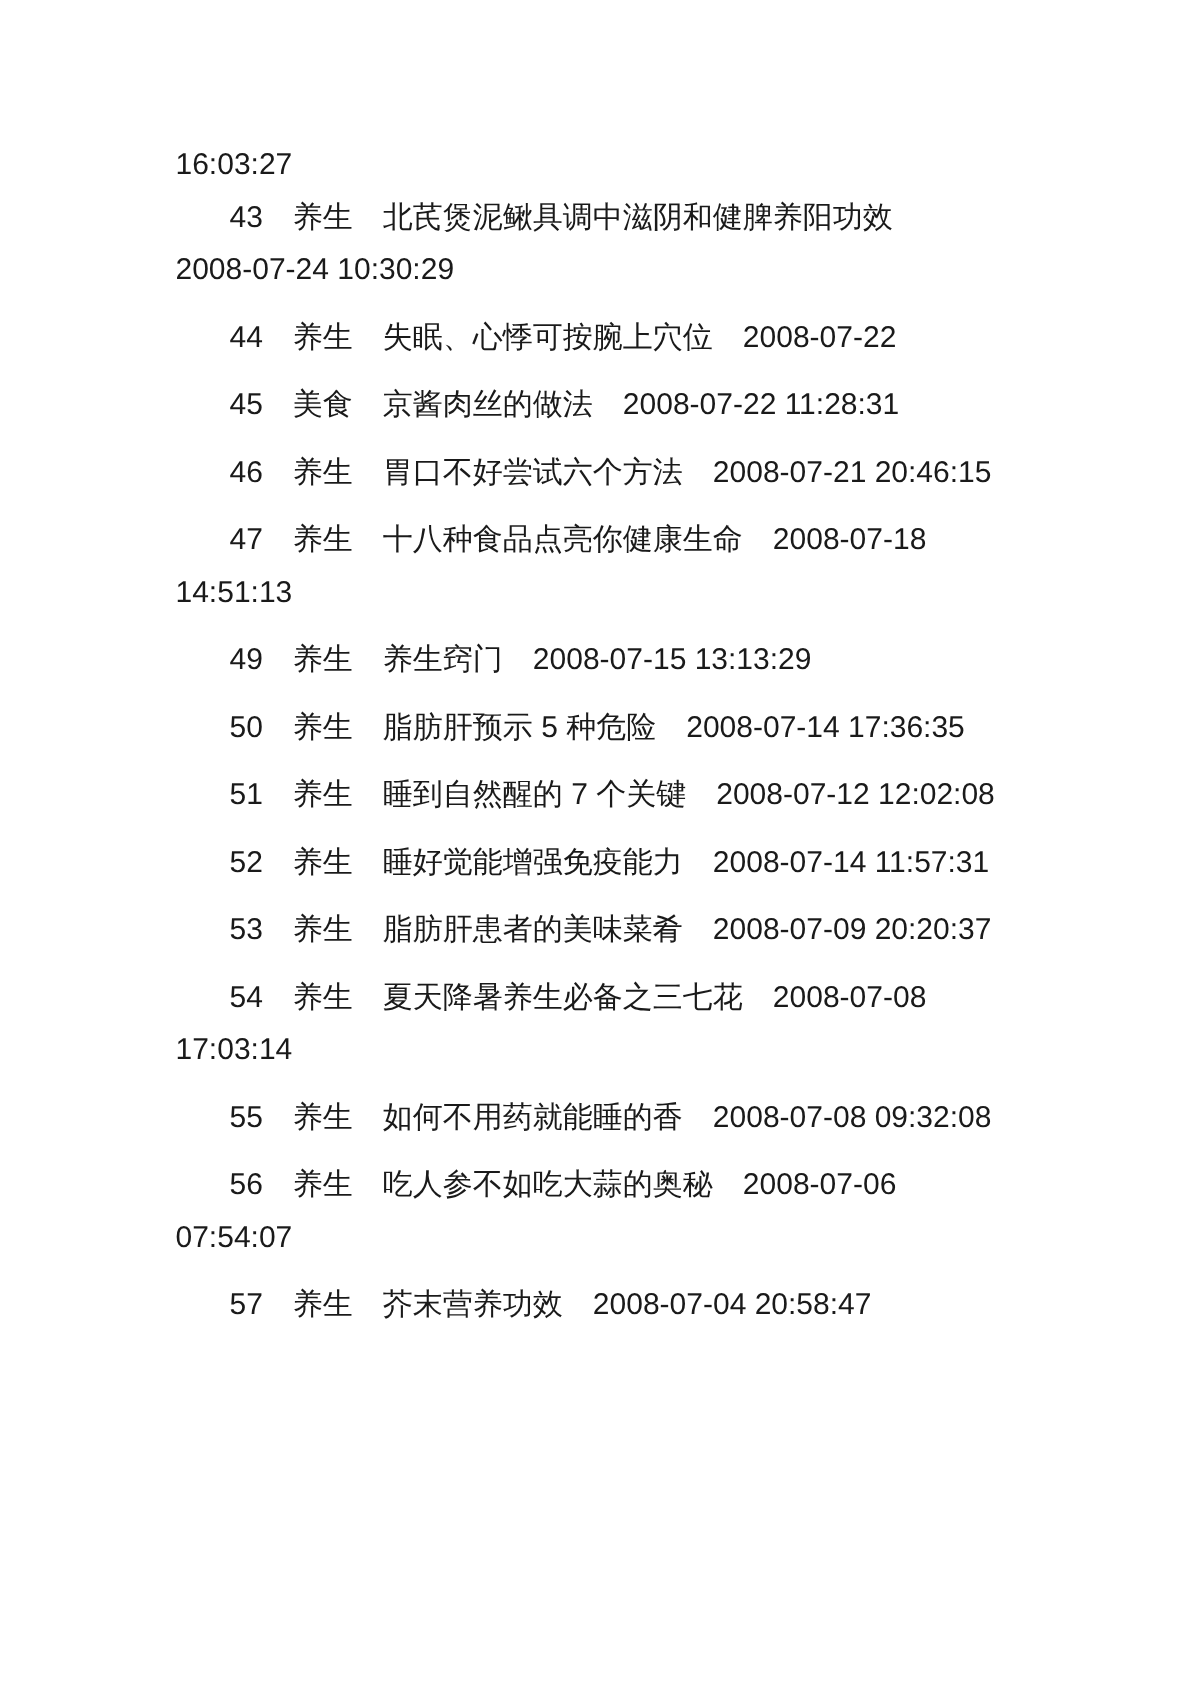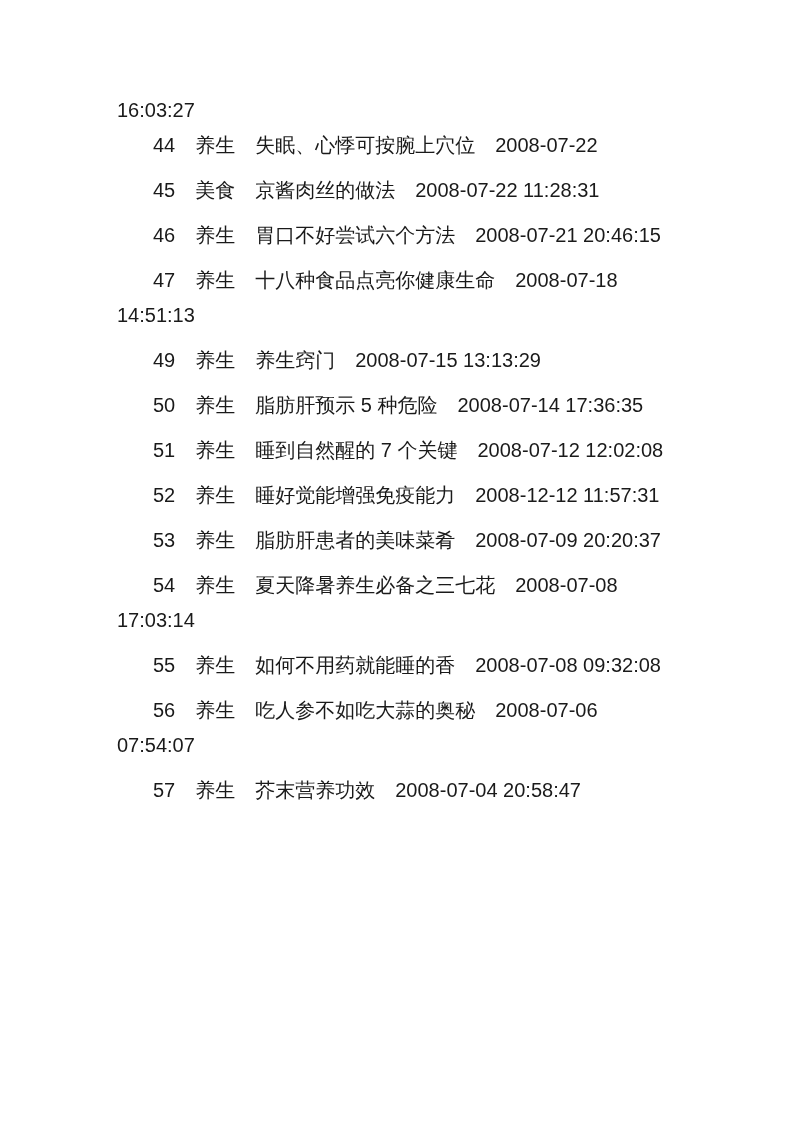--- a/index.html
+++ b/index.html
@@ -26,20 +26,24 @@
   .line1.just{text-align:justify;text-align-last:justify;}
   .line2{text-align:left;white-space:nowrap;}
 </style>
 </head>
 <body>
 
 <div class="page">
   <p class="cont-line">16:03:27</p>
   <div id="entries">
       <div class="entry">
+        <p class="line1 just">43　养生　北芪煲泥鳅具调中滋阴和健脾养阳功效</p>
+        <p class="line2">2008-07-24 10:30:29</p>
+      </div>
+      <div class="entry">
         <p class="line1 just">44　养生　失眠、心悸可按腕上穴位　2008-07-22</p>
       </div>
       <div class="entry">
         <p class="line1">45　美食　京酱肉丝的做法　2008-07-22 11:28:31</p>
       </div>
       <div class="entry">
         <p class="line1">46　养生　胃口不好尝试六个方法　2008-07-21 20:46:15</p>
       </div>
       <div class="entry">
         <p class="line1 just">47　养生　十八种食品点亮你健康生命　2008-07-18</p>
@@ -48,21 +52,21 @@
       <div class="entry">
         <p class="line1">49　养生　养生窍门　2008-07-15 13:13:29</p>
       </div>
       <div class="entry">
         <p class="line1">50　养生　脂肪肝预示 5 种危险　2008-07-14 17:36:35</p>
       </div>
       <div class="entry">
         <p class="line1">51　养生　睡到自然醒的 7 个关键　2008-07-12 12:02:08</p>
       </div>
       <div class="entry">
-        <p class="line1">52　养生　睡好觉能增强免疫能力　2008-12-12 11:57:31</p>
+        <p class="line1">52　养生　睡好觉能增强免疫能力　2008-07-14 11:57:31</p>
       </div>
       <div class="entry">
         <p class="line1">53　养生　脂肪肝患者的美味菜肴　2008-07-09 20:20:37</p>
       </div>
       <div class="entry">
         <p class="line1 just">54　养生　夏天降暑养生必备之三七花　2008-07-08</p>
         <p class="line2">17:03:14</p>
       </div>
       <div class="entry">
         <p class="line1">55　养生　如何不用药就能睡的香　2008-07-08 09:32:08</p>

